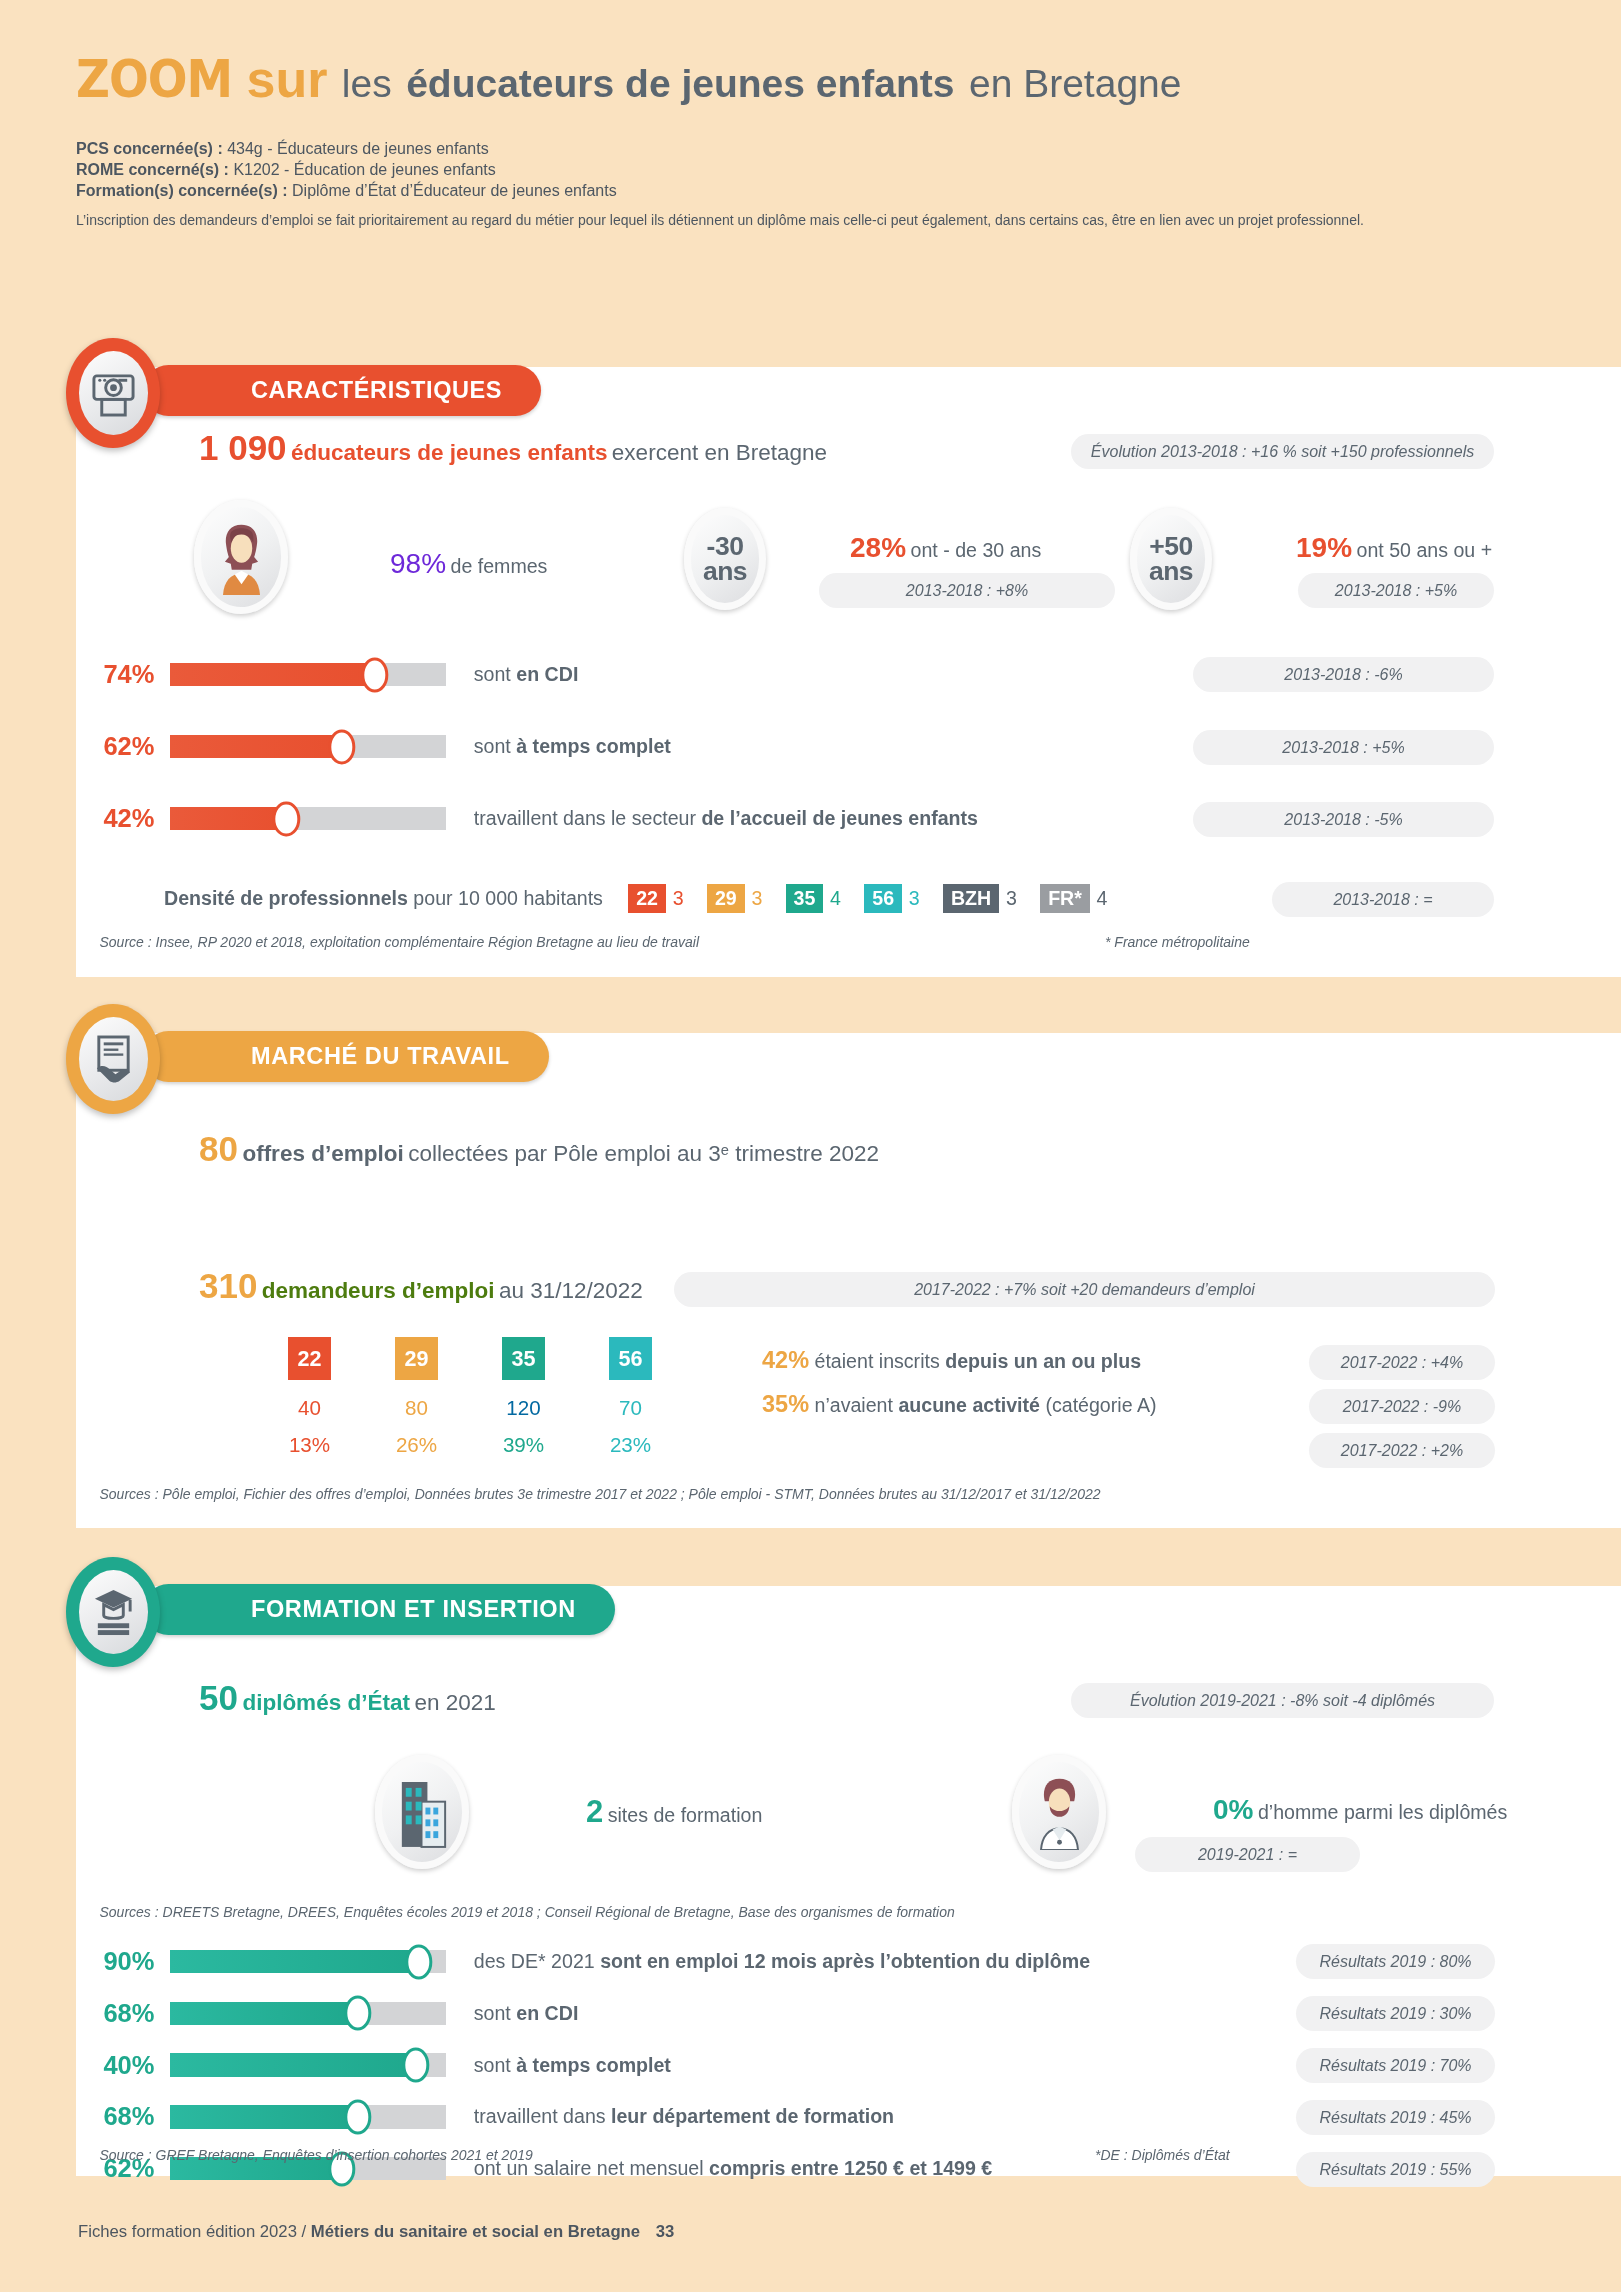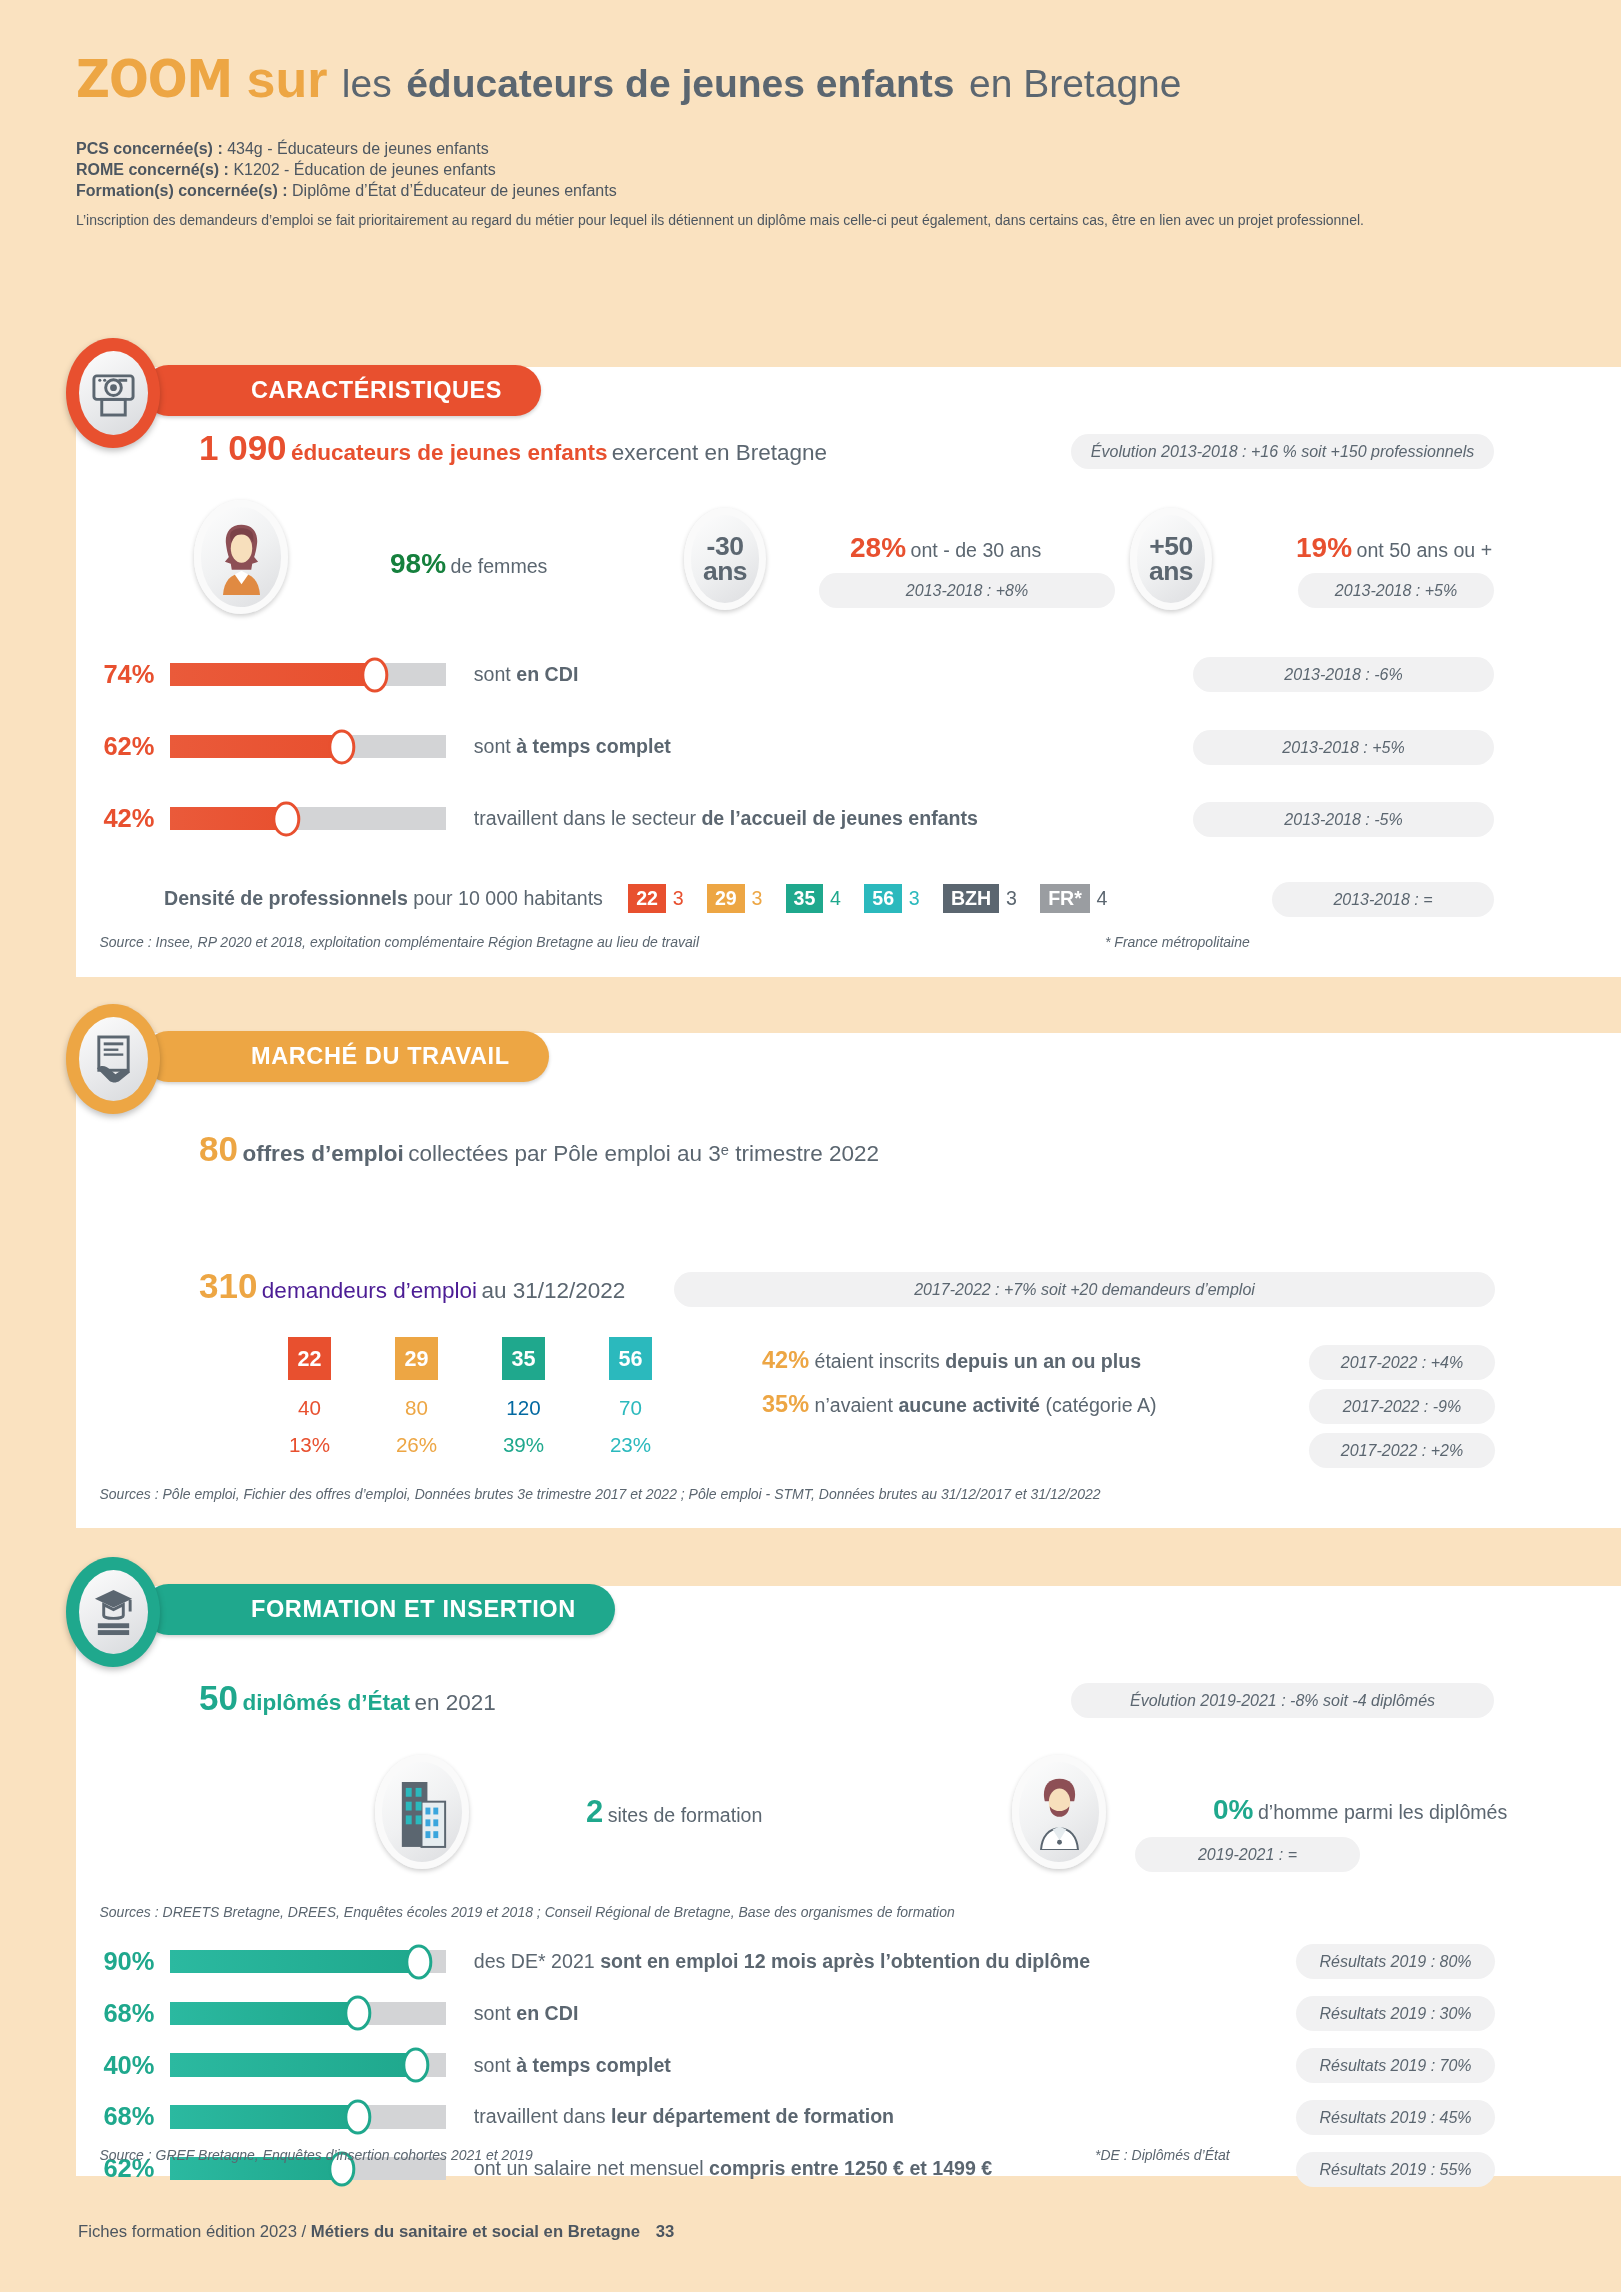--- a/index.html
+++ b/index.html
@@ -166,21 +166,21 @@
         <svg width="61" height="76" viewBox="0 0 62 78">
           <path d="M31 6c-12 0-17 9-16 19 1 9 3 14 3 14l-4 5 6 2 1 6h20l1-6 6-2-4-5s2-5 3-14c1-10-4-19-16-19z" fill="#8d4f55"></path>
           <ellipse cx="31" cy="30" rx="11" ry="15" fill="#f7dfbc"></ellipse>
           <path d="M20 14c4-6 18-6 22 0 2 4 1 10 1 10s-4-8-12-8-9 5-10 8c0 0-3-6-1-10z" fill="#7b4248"></path>
           <path d="M12 78c1-14 8-22 19-22s18 8 19 22z" fill="#e08a42"></path>
           <path d="M24 57l7 10 7-10-7-4z" fill="#fff"></path>
         </svg>
       </div>
     </div>
     <div style="position:absolute; left:314px; top:181px;">
-      <span style="color:#15803d; font-weight:bold; font-size:28px;">98%</span>
+      <span style="color:#6d28d9; font-weight:normal; font-size:28px;">98%</span>
       <span style="font-size:19.6px; color:#5b6670;">de femmes</span>
     </div>
 
     <div class="oval" style="position:absolute; left:608px; top:141px;">
       <div class="age-txt">
         <div>-30</div>
         <div>ans</div>
       </div>
     </div>
     <div style="position:absolute; left:774px; top:165px;">
@@ -290,21 +290,21 @@
     <div class="sec-pill" style="background:#eda644; min-width:296px;">MARCHÉ DU TRAVAIL</div>
 
     <div style="position:absolute; left:123px; top:96px;">
       <span class="big-num" style="color:#eda644;">80</span>
       <span style="color:#5b6670; font-weight:bold; font-size:22.5px;">offres d’emploi</span>
       <span class="lead">collectées par Pôle emploi au 3</span><sup style="font-size:14.7px; color:#5b6670;">e</sup><span class="lead"> trimestre 2022</span>
     </div>
 
     <div style="position:absolute; left:123px; top:233px;">
       <span class="big-num" style="color:#eda644;">310</span>
-      <span style="color:#4c1d95; font-weight:normal; font-size:22.5px;">demandeurs d’emploi</span>
+      <span style="color:#4d7c0f; font-weight:bold; font-size:22.5px;">demandeurs d’emploi</span>
       <span class="lead">au 31/12/2022</span>
     </div>
     <div class="chip" style="position:absolute; left:598px; top:239px; width:821px;">
         <span>2017-2022 :  +7% soit +20 demandeurs d’emploi</span>
       </div>
 
     <div style="position:absolute; left:212px; top:304px; display:flex; gap:64px;">
       <div class="deptcol">
         <div class="dbox" style="background:#e8502f;">22</div>
         <div class="dnum" style="color:#e8502f;">40</div>

